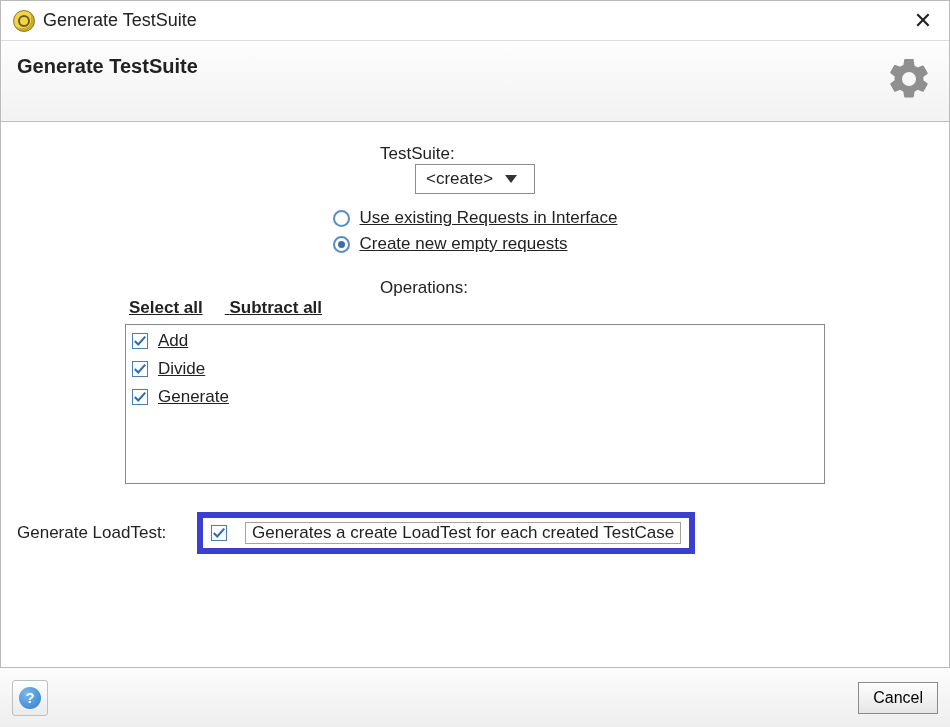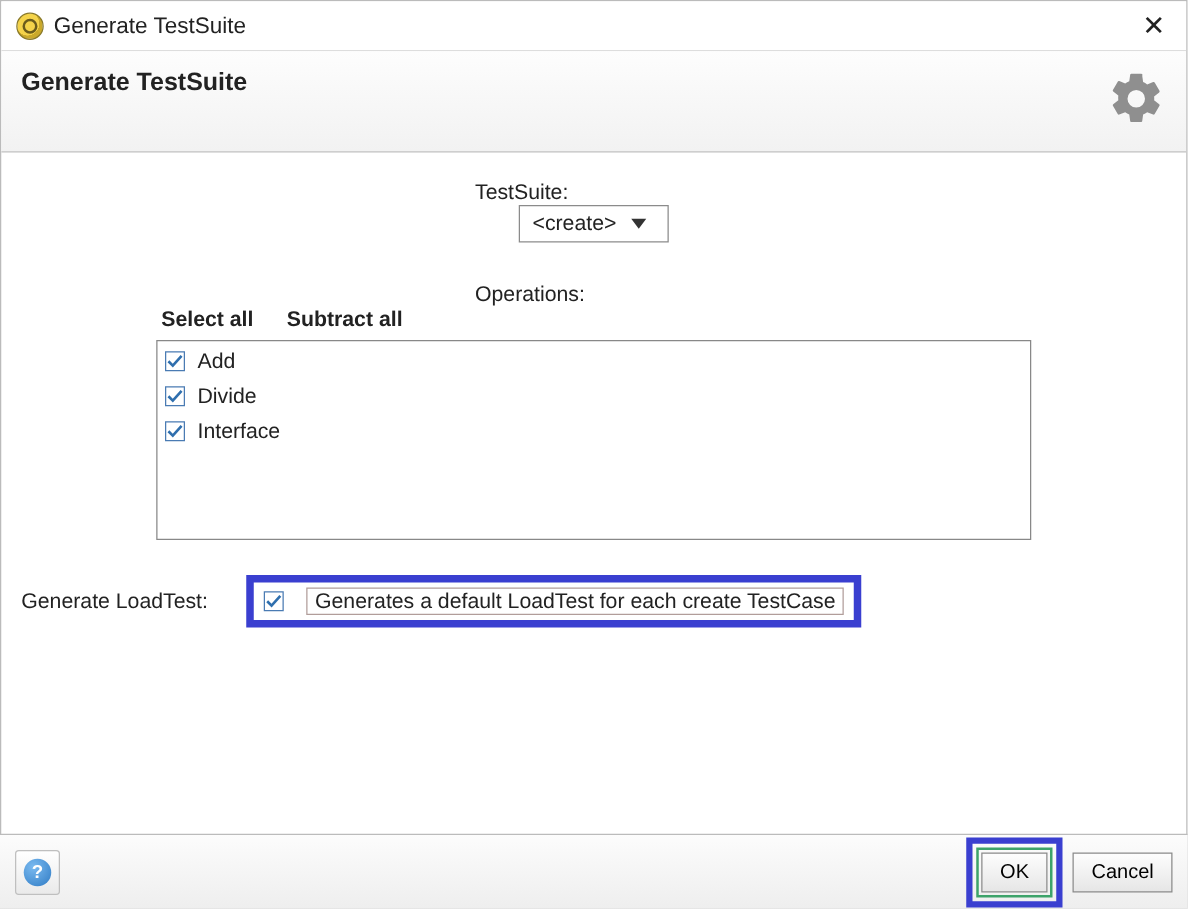--- a/index.html
+++ b/index.html
@@ -60,21 +60,21 @@
 .row {
   display: flex;
   align-items: center;
   margin-bottom: 14px;
   flex-direction: column;
 }
 .row .label {
   width: 190px;
   padding-top: 4px;
 }
-.row .field { flex: 1; }
+.row .field { flex: 1; text-decoration: underline; }
 
 .select {
   display: inline-flex;
   align-items: center;
   border: 1px solid #8b8b8b;
   height: 30px;
   padding: 0 6px 0 10px;
   background: #fff;
   min-width: 120px;
   cursor: pointer;
@@ -199,20 +199,30 @@
     <div class="field">
       <div class="select">
         <span class="sel-text">&lt;create&gt;</span>
         <span class="caret"></span>
       </div>
     </div>
   </div>
 
 
   <div class="row">
+    <div class="field" id="rc-options">
+        <div class="radio-line">
+          <span class="radio"></span>
+          <span>Use existing Requests in Interface</span>
+        </div>
+        <div class="radio-line">
+          <span class="radio checked"></span>
+          <span>Create new empty requests</span>
+        </div>
+      </div>
   </div>
 
   <div class="row">
     <div class="label">Operations:</div>
     <div class="field">
       <div class="ops-actions">
         <span>Select all</span>
         <span>Subtract all</span>
       </div>
       <div class="ops-list" id="ops-list">
@@ -231,44 +241,39 @@
               </svg>
             </span>
             <span>Divide</span>
           </div>
           <div class="op-item">
             <span class="checkbox checked">
               <svg viewBox="0 0 16 16">
                 <path d="M2 8 l4 4 l8 -9" stroke="#2f6fae" stroke-width="2.4" fill="none"></path>
               </svg>
             </span>
-            <span>Interface</span>
+            <span>Generate</span>
           </div>
         </div>
     </div>
   </div>
 
 </div>
 
 <div class="loadtest-row">
   <div class="label">Generate LoadTest:</div>
   <div class="loadtest-highlight">
     <span class="checkbox checked">
       <svg viewBox="0 0 16 16">
           <path d="M2 8 l4 4 l8 -9" stroke="#2f6fae" stroke-width="2.4" fill="none"></path>
         </svg>
     </span>
-    <span class="loadtest-desc">Generates a default LoadTest for each create TestCase</span>
+    <span class="loadtest-desc">Generates a create LoadTest for each created TestCase</span>
   </div>
 </div>
 
 <div class="footer">
   <div class="help">
     <div class="help-inner">?</div>
   </div>
   <div class="spacer"></div>
-  <div class="ok-wrap">
-    <div class="ok-wrap-inner">
-      <button class="btn">OK</button>
-    </div>
-  </div>
   <button class="btn">Cancel</button>
 </div>
 
 </body></html>

